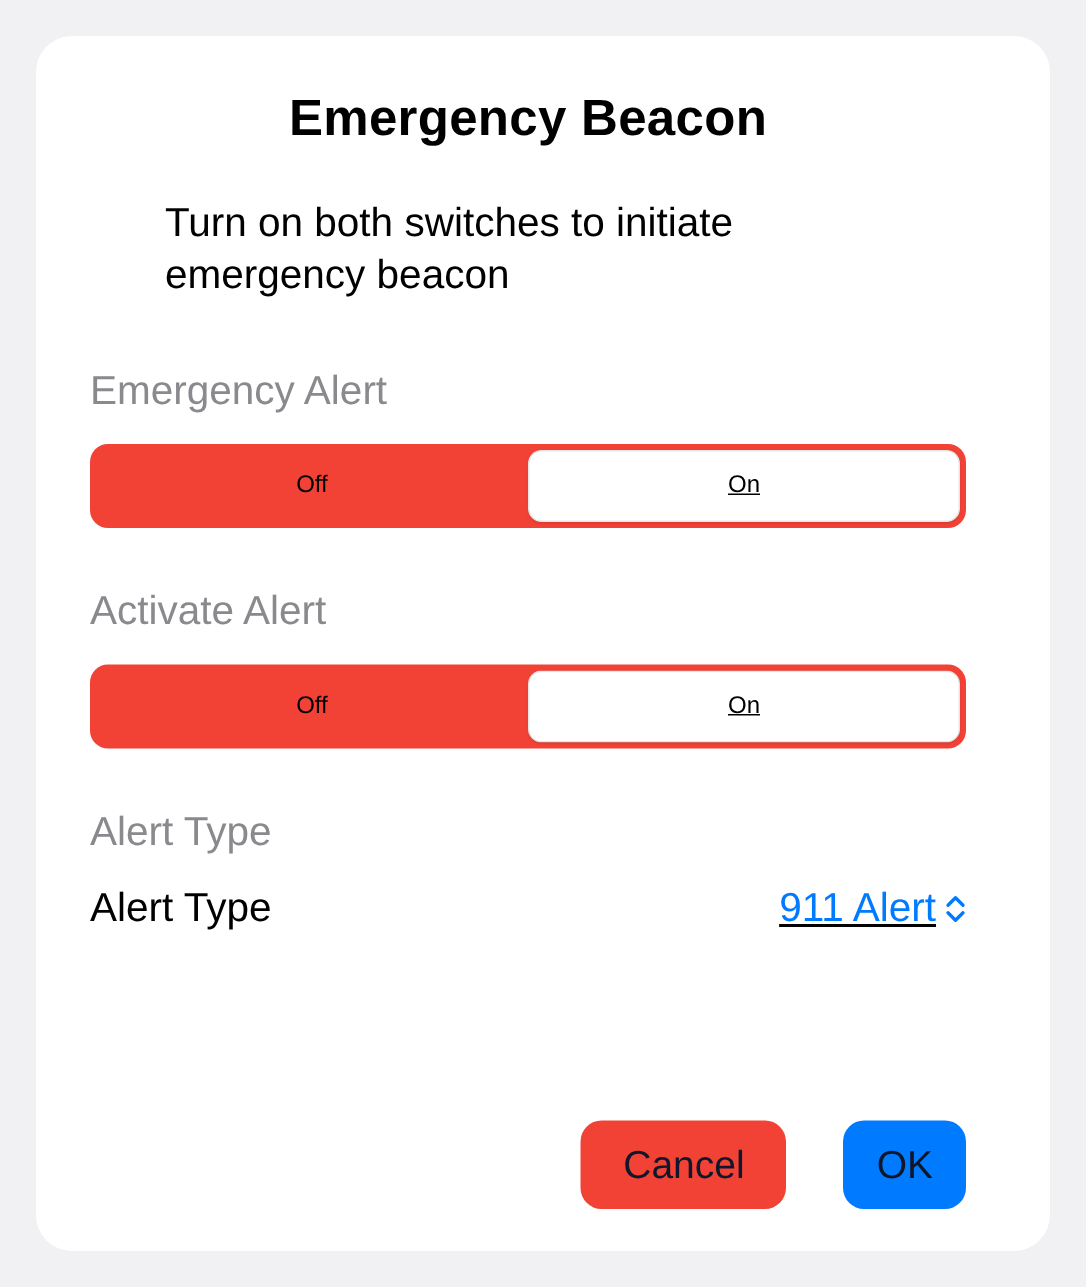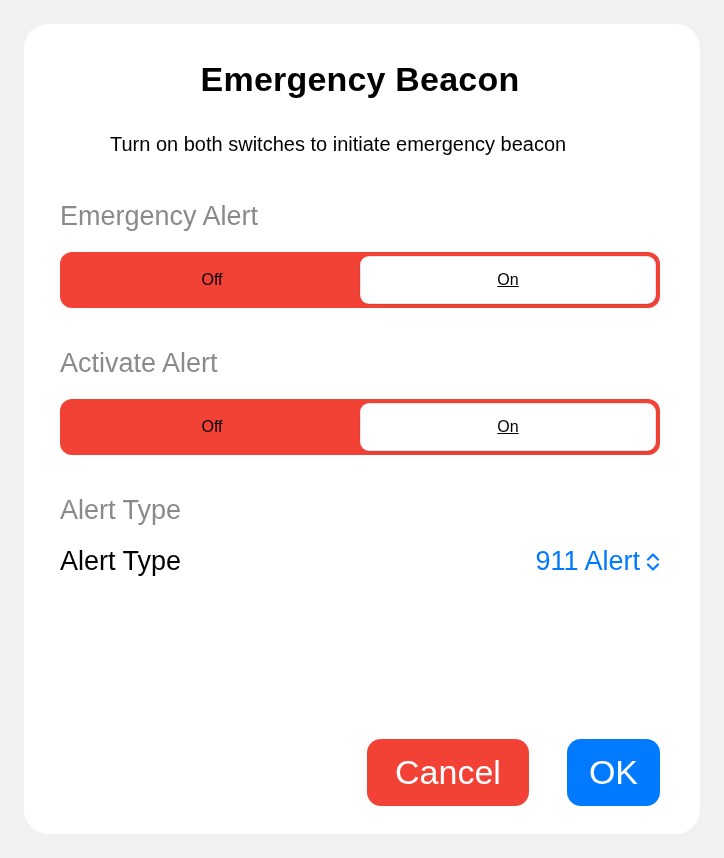--- a/index.html
+++ b/index.html
@@ -10,36 +10,36 @@
     body {
       font-family: -apple-system, BlinkMacSystemFont, 'Segoe UI', Helvetica, Arial, sans-serif;
       background: #f1f1f4;
       width: 724px;
       height: 858px;
       padding: 24px;
     }
     .modal {
       background: #ffffff;
       border-radius: 24px;
-      padding: 36px 40px 28px 36px;
+      padding: 36px 56px 28px 36px;
       width: 100%;
       height: 100%;
       display: flex;
       flex-direction: column;
     }
     .title {
       font-size: 34px;
       font-weight: 700;
       text-align: center;
       color: #000000;
       margin-bottom: 32px;
       letter-spacing: 0.2px;
     }
     .subtitle {
-      font-size: 20px;
+      font-size: 27px;
       color: #000000;
       line-height: 1.3;
       margin-bottom: 44px;
       padding: 0 50px;
     }
     .section-label {
       font-size: 27px;
       color: #8a8a8e;
       margin-bottom: 20px;
     }
@@ -78,20 +78,21 @@
     }
     .picker-label {
       font-size: 27px;
       color: #000000;
     }
     .picker-value {
       display: flex;
       align-items: center;
       gap: 6px;
       cursor: pointer;
+      text-decoration: underline;
     }
     .picker-value-text {
       font-size: 27px;
       color: #007aff;
     }
     .picker-icon {
       display: flex;
       flex-direction: column;
       align-items: center;
       gap: 2px;
@@ -101,26 +102,26 @@
       display: block;
     }
     .button-row {
       display: flex;
       justify-content: flex-end;
       gap: 14px;
       margin-top: auto;
     }
     .btn {
       padding: 14px 28px;
-      font-size: 34px;
+      font-size: 26px;
       font-weight: 400;
       border: none;
       border-radius: 14px;
       cursor: pointer;
-      color: #ffffff;
+      color: #0f172a;
     }
     .btn-cancel {
       background: #f24236;
     }
     .btn-ok {
       background: #007aff;
       padding: 14px 22px;
       margin-left: 24px;
     }
   </style>

